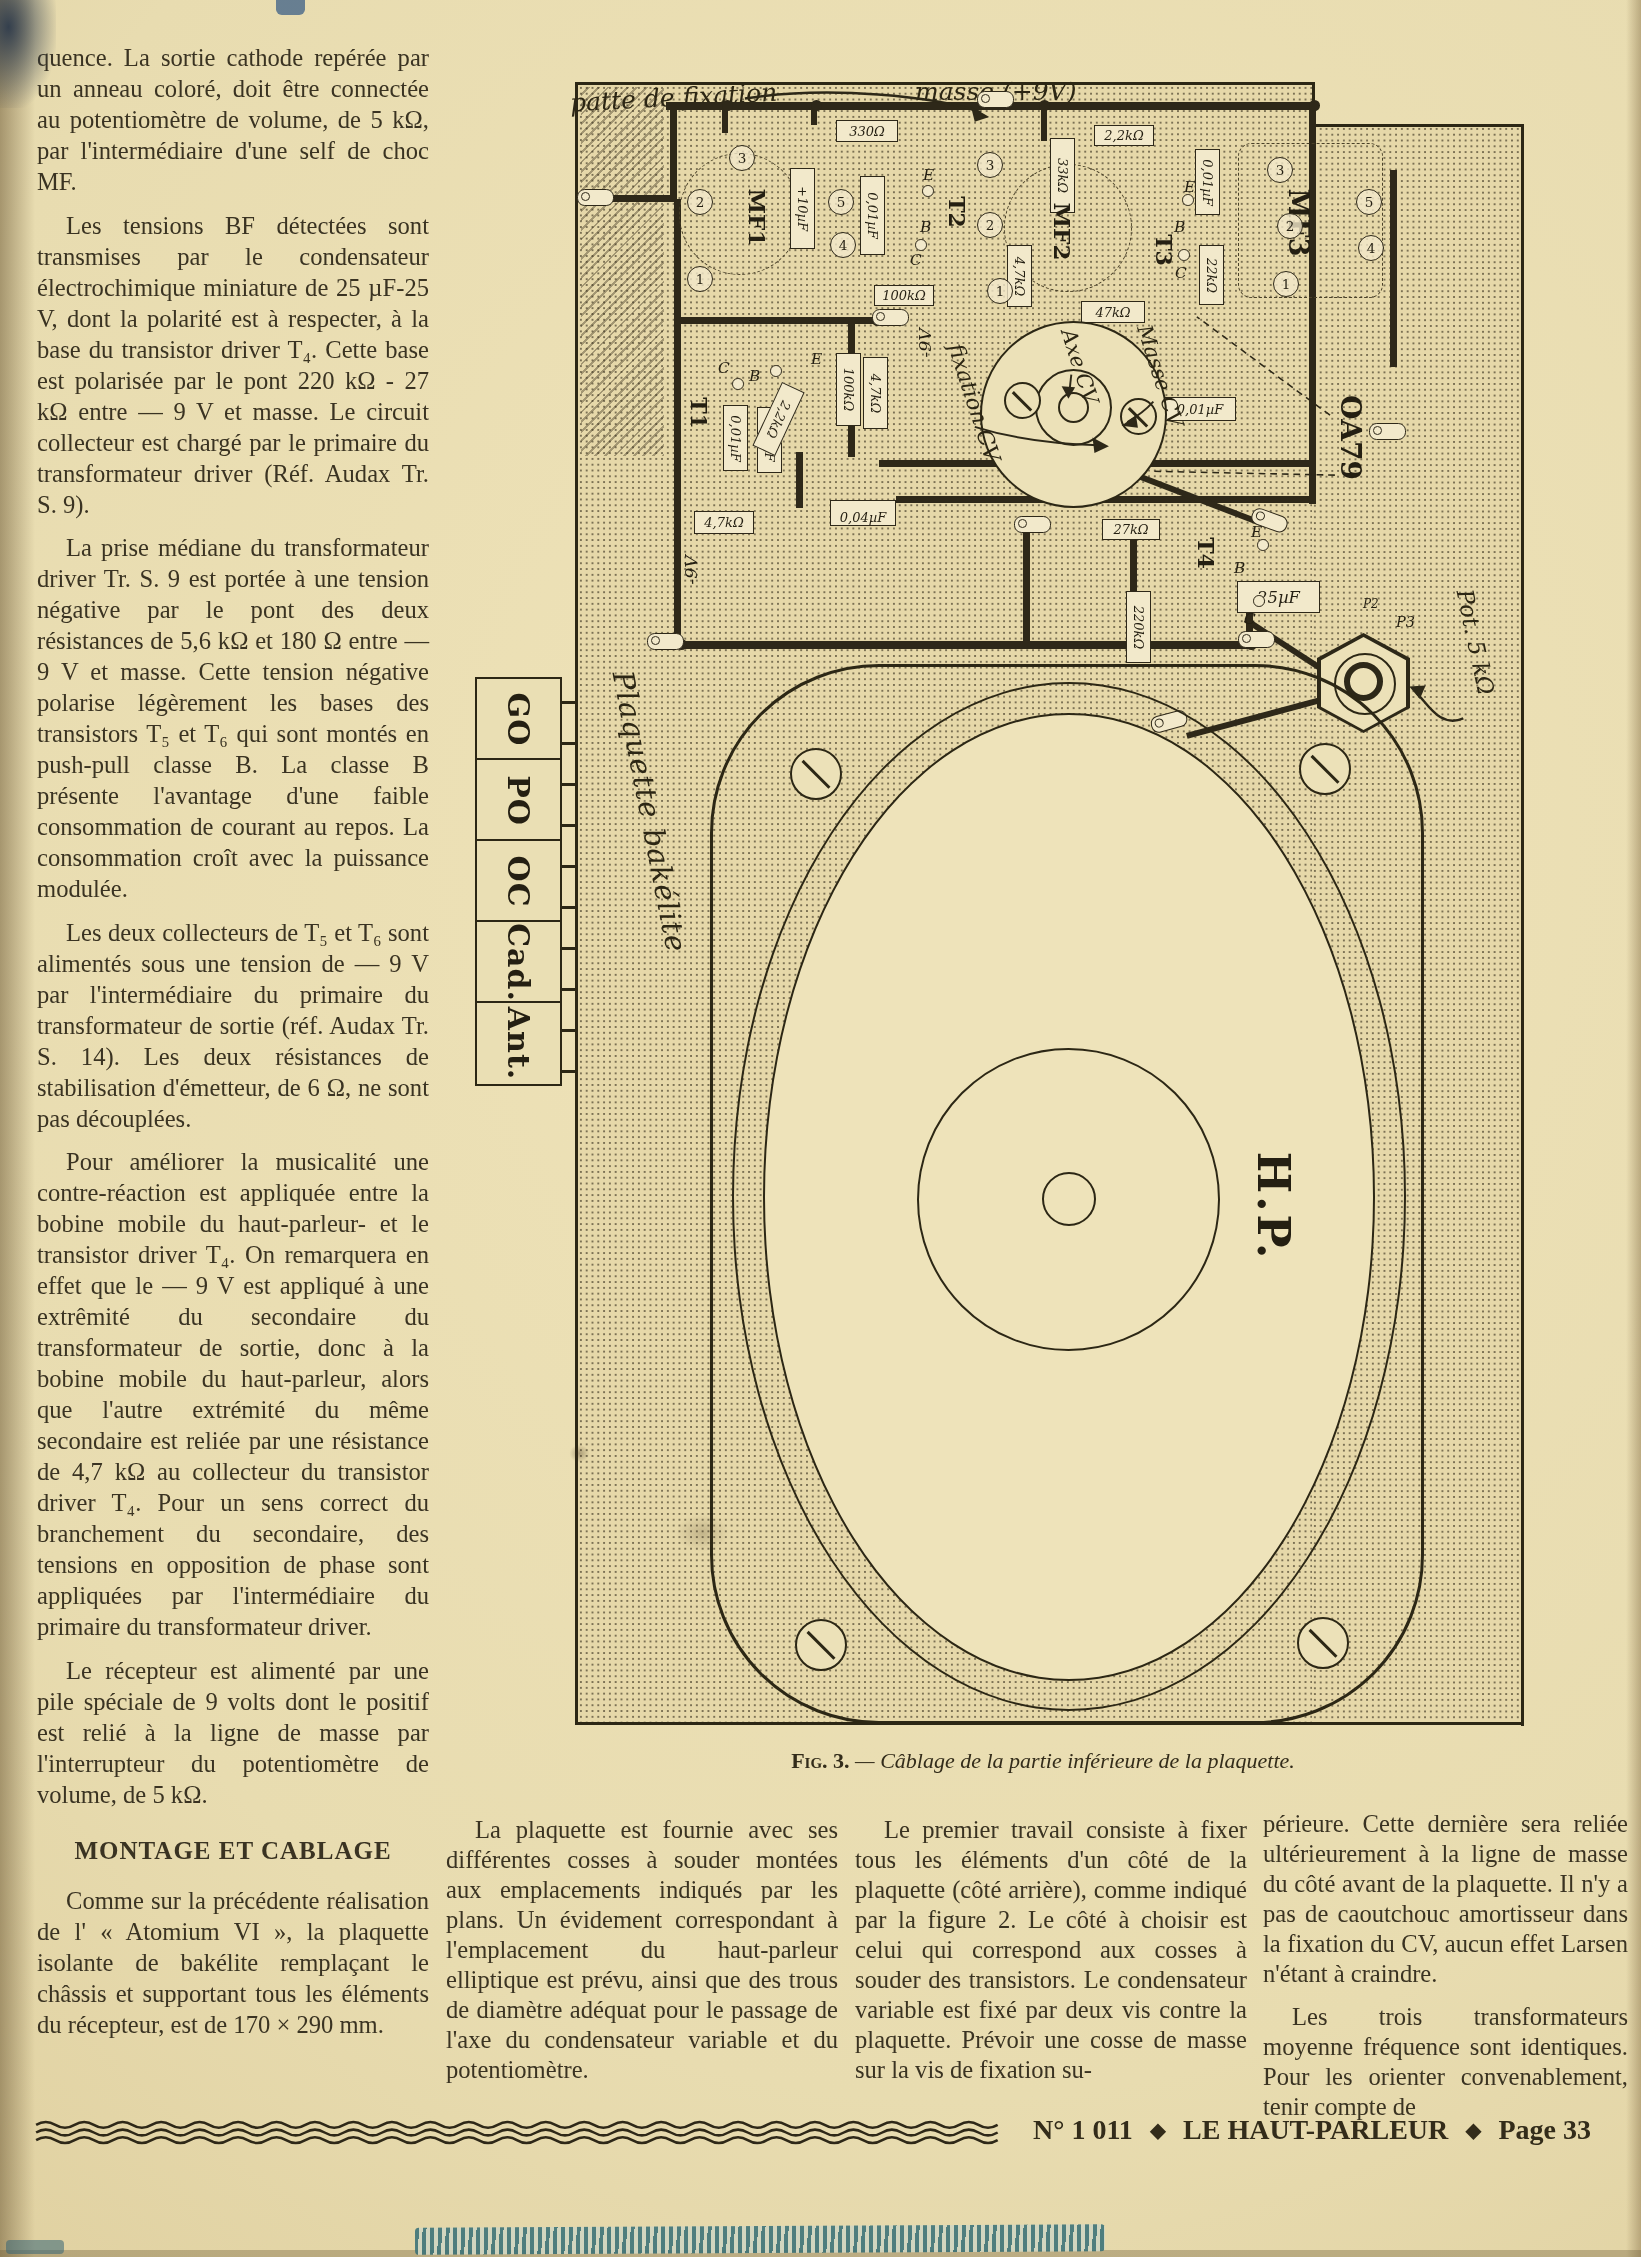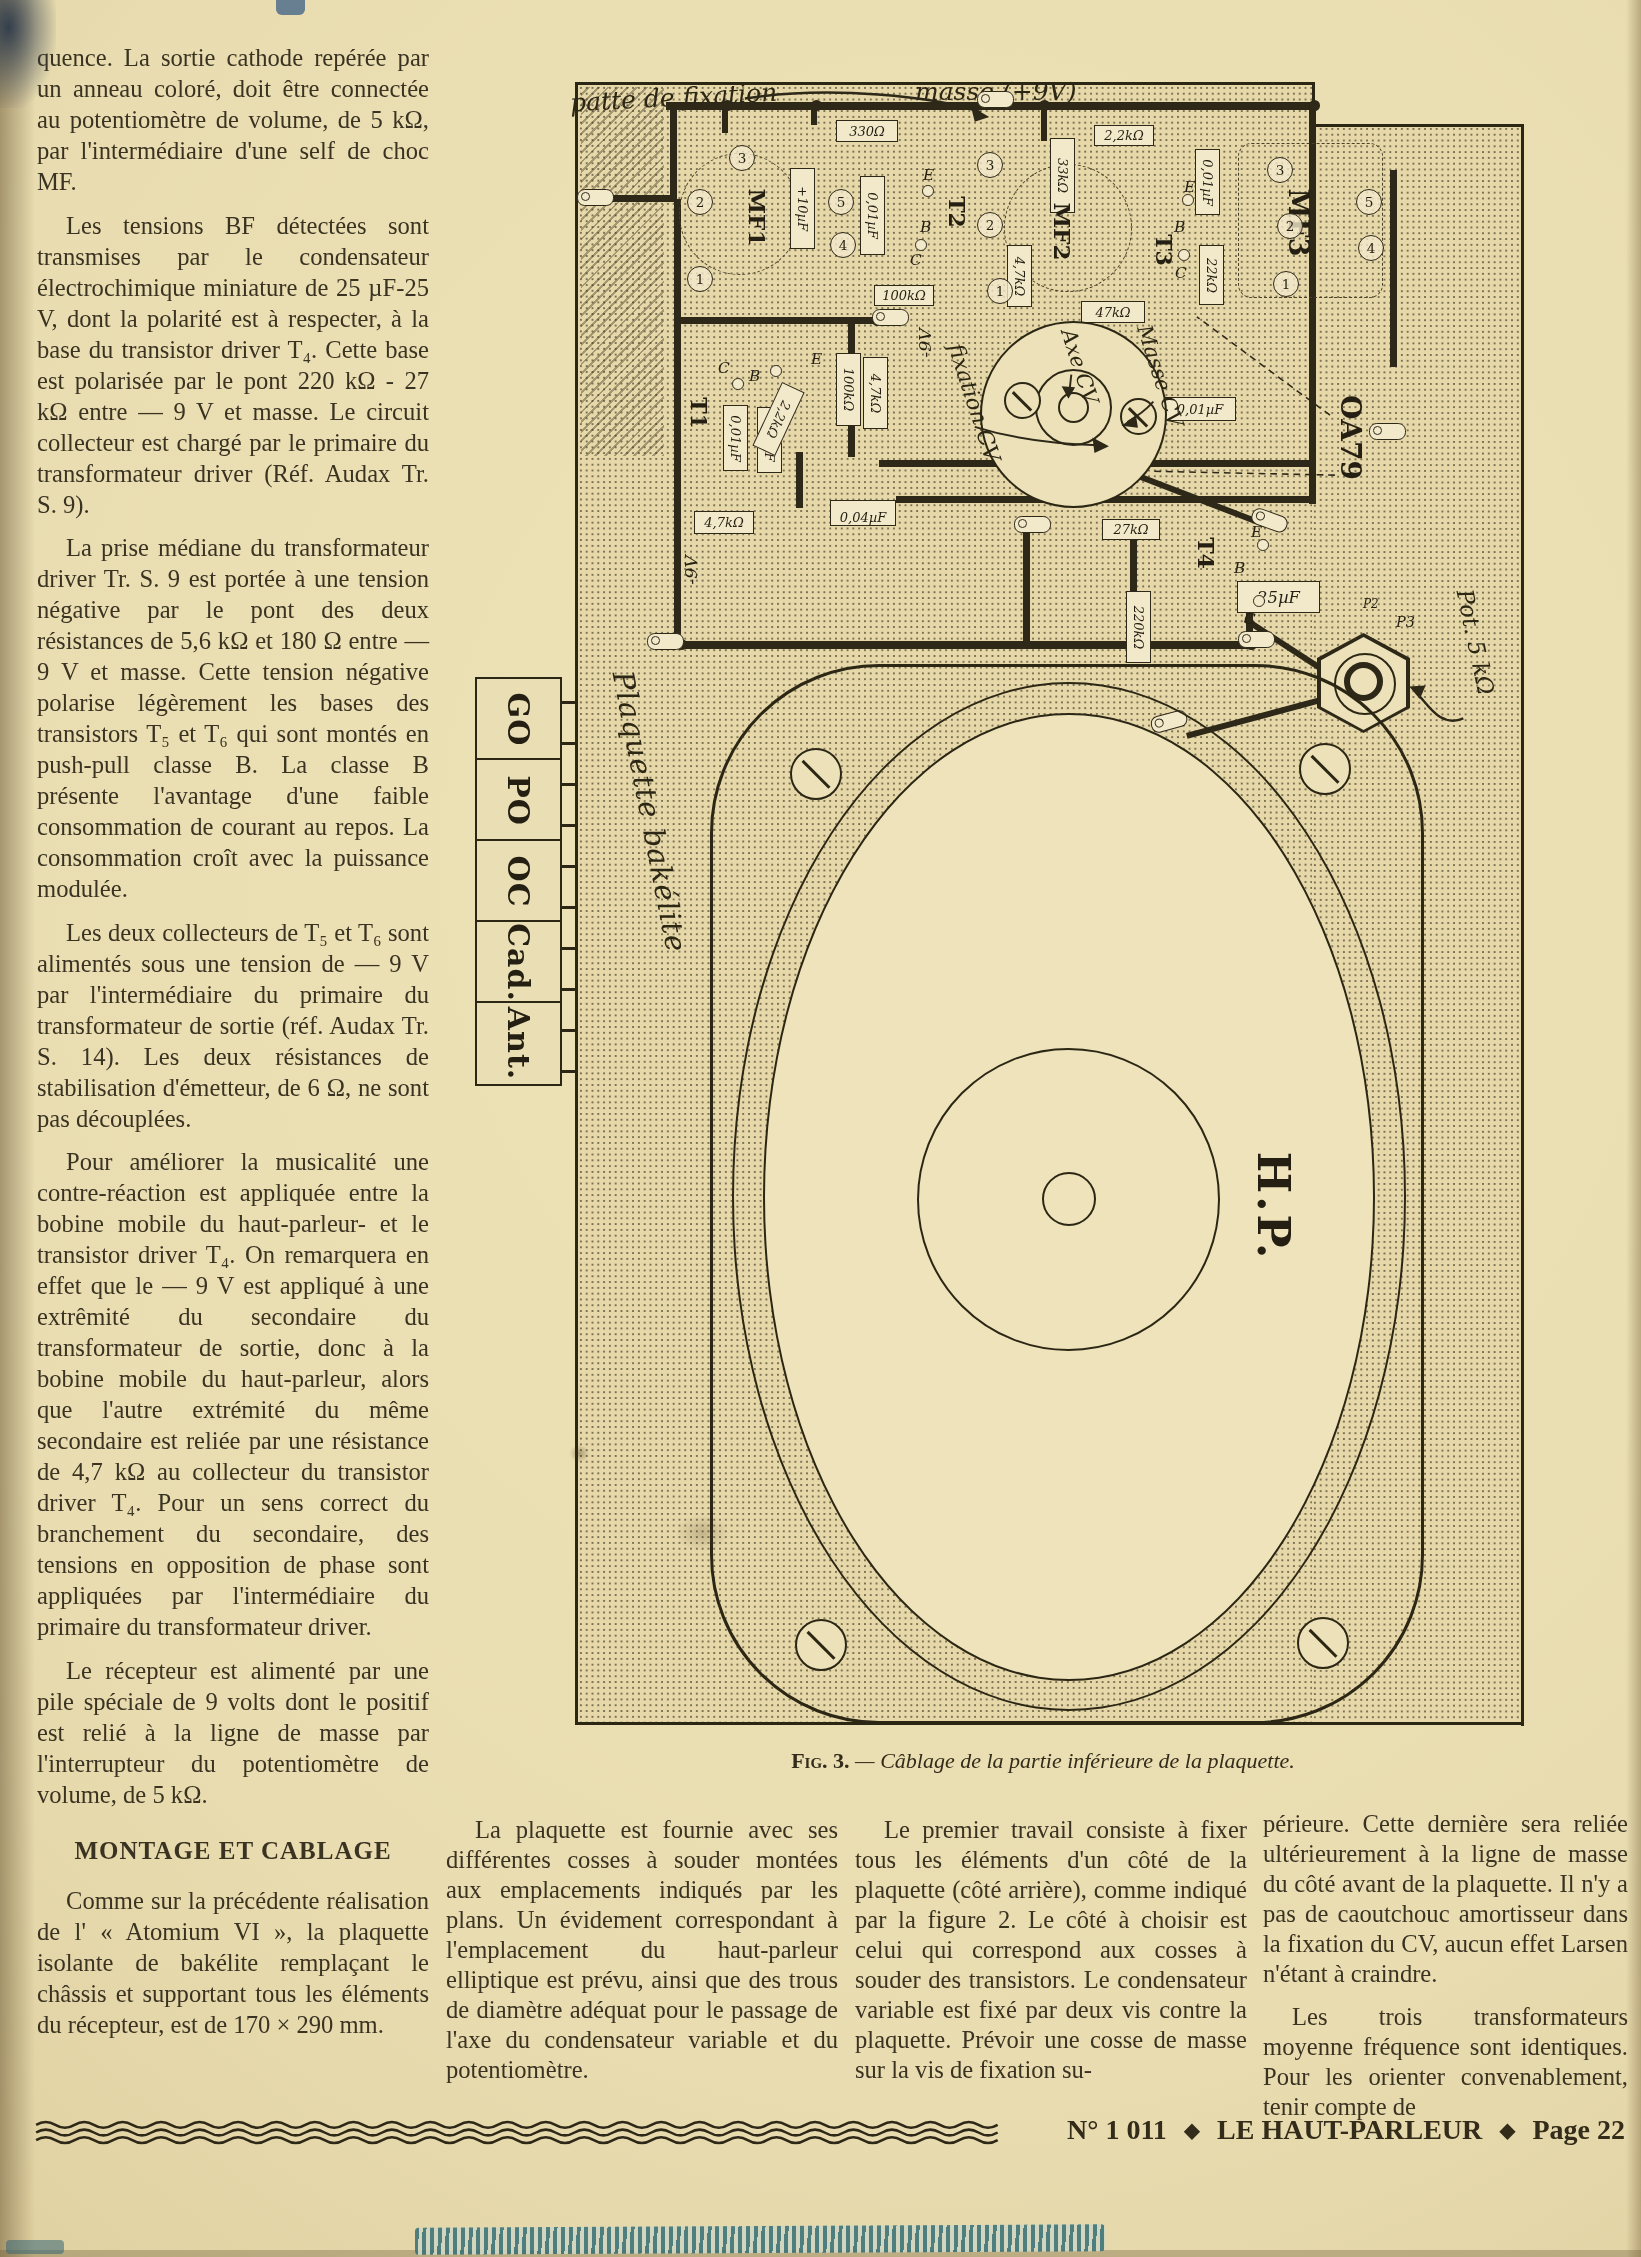--- a/index.html
+++ b/index.html
@@ -335,26 +335,26 @@
 
   <svg class="abs" style="left:34px;top:2120px;" width="985" height="25" viewBox="0 0 1020 26">
     <defs>
       <path id="wv" d="M0,5 q10,-6 20,0 t20,0 t20,0 t20,0 t20,0 t20,0 t20,0 t20,0 t20,0 t20,0 t20,0 t20,0 t20,0 t20,0 t20,0 t20,0 t20,0 t20,0 t20,0 t20,0 t20,0 t20,0 t20,0 t20,0 t20,0 t20,0 t20,0 t20,0 t20,0 t20,0 t20,0 t20,0 t20,0 t20,0 t20,0 t20,0 t20,0 t20,0 t20,0 t20,0 t20,0 t20,0 t20,0 t20,0 t20,0 t20,0 t20,0 t20,0 t20,0 t20,0" fill="none" stroke="#2e2818" stroke-width="2.6"></path>
     </defs>
     <use href="#wv"></use>
     <use href="#wv" y="8"></use>
     <use href="#wv" y="16"></use>
   </svg>
 
-  <div class="footer" style="left:1067px;top:2114px;justify-content:space-between;">
+  <div class="footer" style="left:1033px;top:2114px;justify-content:space-between;">
     <span>N° 1 011</span>
     <span class="dia">◆</span>
     <span>LE HAUT-PARLEUR</span>
     <span class="dia">◆</span>
-    <span>Page 22</span>
+    <span>Page 33</span>
   </div>
 
   <div class="stain" style="left:0;top:0;width:35px;height:2257px;background:linear-gradient(to right, rgba(100,80,45,.5), rgba(100,80,45,0));"></div>
   <div class="stain" style="left:0;top:0;width:56px;height:108px;background:radial-gradient(at 15% 25%, rgba(45,58,75,.95), rgba(45,58,75,0) 75%);"></div>
   <div class="stain" style="left:276px;top:0;width:29px;height:14.5px;background:rgba(60,95,135,.75);border-radius:0 0 5.8px 5.8px;"></div>
   <div class="stain" style="left:1626px;top:0;width:15.4px;height:2257px;background:linear-gradient(to left, rgba(140,118,78,.5), rgba(140,118,78,0));"></div>
   <div class="stain" style="left:0;top:2250px;width:1641px;height:7.7px;background:rgba(110,92,55,.35);"></div>
   <div class="stain" style="left:415px;top:2226px;width:690px;height:27px;border-radius:3.9px;transform:rotate(-.3deg);background:repeating-linear-gradient(92deg, rgba(52,110,118,.85) 0 3.9px, rgba(208,214,194,.9) 3.9px 7.7px);"></div>
   <div class="stain" style="left:5.8px;top:2240px;width:58px;height:13.5px;background:rgba(52,100,118,.55);border-radius:3.9px;"></div>
   <div class="stain" style="left:664px;top:1506px;width:77px;height:54px;background:radial-gradient(closest-side, rgba(70,55,30,.22), transparent 70%);"></div>

